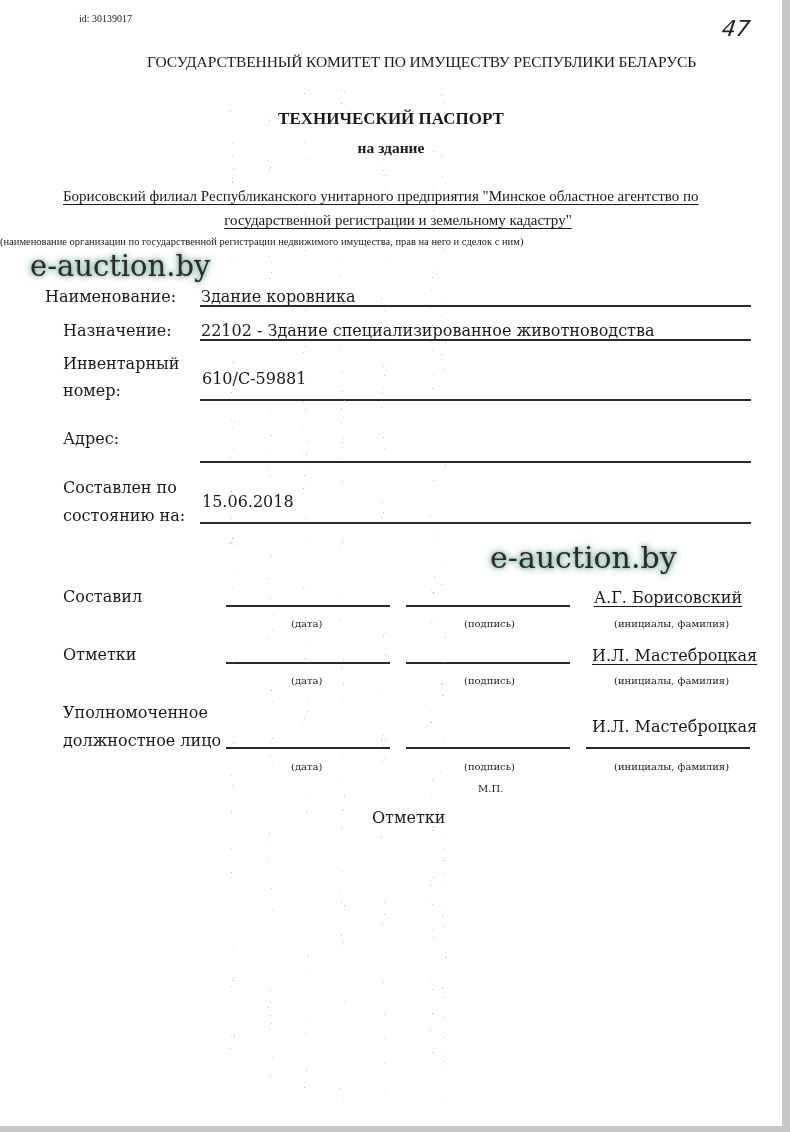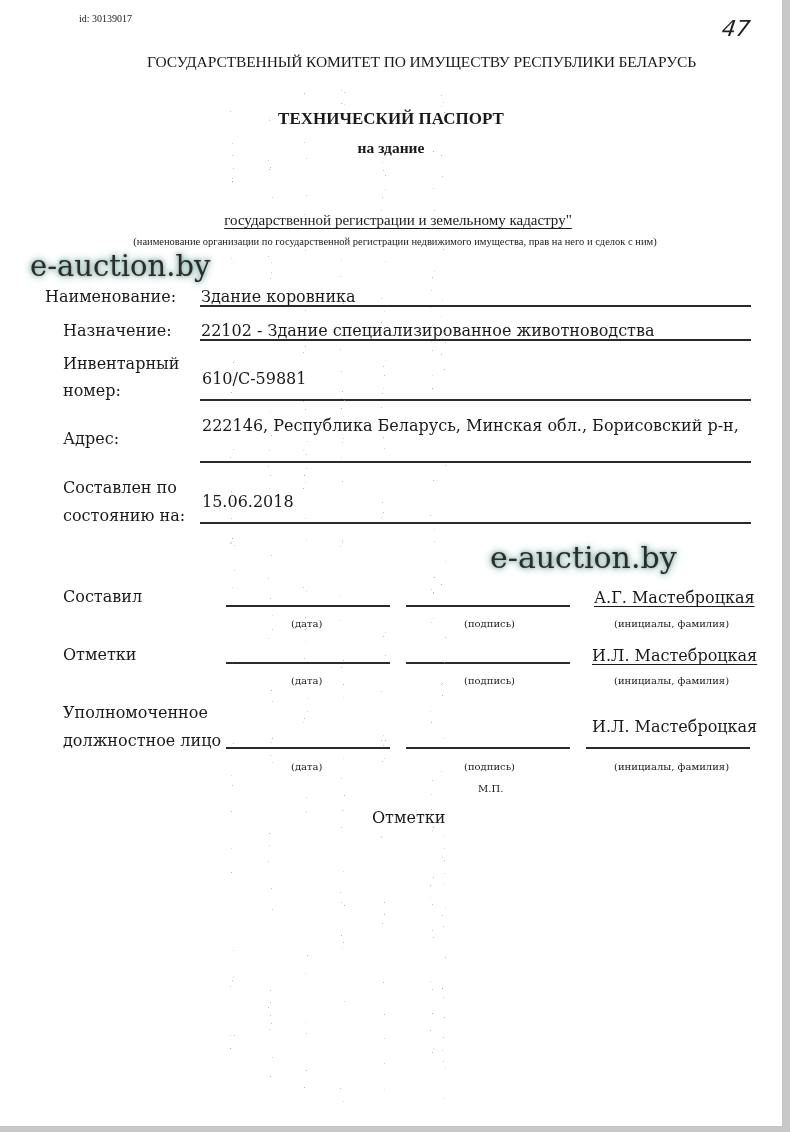--- a/index.html
+++ b/index.html
@@ -6,21 +6,21 @@
     body { width:790px; height:1132px; background:#c8c8c8; position:relative; overflow:hidden; font-family:"Liberation Serif", serif; color:#1a1a1a; }
     .page { position:absolute; left:0; top:0; width:782px; height:1126px; background:#fff; }
     .abs { position:absolute; white-space:nowrap; }
     .doc-id { left:79px; top:13px; font-size:10px; }
     .page-number { left:722px; top:16px; font-size:22px; font-family:"DejaVu Sans", sans-serif; font-style:italic; transform:skewX(-8deg); color:#222; }
     .committee { left:117px; top:53px; font-size:15.5px; letter-spacing:-0.1px;margin-left:30px; }
     .title { left:0; width:782px; text-align:center; top:109px; font-size:17px; font-weight:bold; }
     .subtitle { left:0; width:782px; text-align:center; top:139px; font-size:15.5px; font-weight:bold; }
     .org1 { left:63px; top:188px; font-size:15px; text-decoration:underline; text-underline-offset:3px; }
     .org2 { left:0; width:796px; text-align:center; top:212px; font-size:15px; text-decoration:underline; text-underline-offset:3px; }
-    .org-caption { left:0; width:790px; text-align:center; top:236px; font-size:10.5px; }
+    .org-caption { left:0; width:790px; text-align:left; top:236px; font-size:10.5px; }
     .wm { font-family:"DejaVu Serif", serif; color:#2b2b2b; text-shadow:0 0 6px #7fa8a0, 0 0 10px #a8c8c0, 0 0 3px #9fc0b8; }
     .wm1 { left:30px; top:249px; font-size:29px; }
     .wm2 { left:490px; top:540px; font-size:30px; }
     .label { font-size:16px; font-family:"DejaVu Serif", serif; color:#1a1a1a; }
     .value { font-size:16px; font-family:"DejaVu Serif", serif; }
     .line { position:absolute; height:1.6px; background:#2a2a2a; }
     .caption { font-size:10px; font-family:"DejaVu Serif", serif; }
     .speck { position:absolute; width:1px; height:1px; background:#999; }
   </style>
 </head>
@@ -28,53 +28,53 @@
 
 <div class="page">
 
   <div class="abs doc-id">id: 30139017</div>
   <div class="abs page-number">47</div>
 
   <div class="abs committee">ГОСУДАРСТВЕННЫЙ КОМИТЕТ ПО ИМУЩЕСТВУ РЕСПУБЛИКИ БЕЛАРУСЬ</div>
   <div class="abs subtitle">на здание</div>
   <div class="abs title">ТЕХНИЧЕСКИЙ ПАСПОРТ</div>
 
+  <div class="abs org1">Борисовский филиал Республиканского унитарного предприятия "Минское областное агентство по</div>
   <div class="abs org2">государственной регистрации и земельному кадастру"</div>
   <div class="abs org-caption">(наименование организации по государственной регистрации недвижимого имущества, прав на него и сделок с ним)</div>
 
   <div class="abs wm wm1">e-auction.by</div>
 
   <div class="abs label" style="left:45px;top:287px;">Наименование:</div>
   <div class="abs value" style="left:201px;top:287px;">Здание коровника</div>
   <div class="line" style="left:200px;top:305px;width:551px;"></div>
 
   <div class="abs label" style="left:63px;top:321px;">Назначение:</div>
   <div class="abs value" style="left:201px;top:321px;">22102 - Здание специализированное животноводства</div>
   <div class="line" style="left:200px;top:339px;width:551px;"></div>
 
   <div class="abs label" style="left:63px;top:354px;">Инвентарный</div>
   <div class="abs label" style="left:63px;top:381px;">номер:</div>
   <div class="abs value" style="left:202px;top:369px;">610/С-59881</div>
   <div class="line" style="left:200px;top:399px;width:551px;"></div>
 
   <div class="abs label" style="left:63px;top:429px;">Адрес:</div>
-  <div class="abs value" style="left:202px;top:416px;">222146, Республика Беларусь, Минская обл., Борисовский р-н,</div>
   <div class="line" style="left:200px;top:461px;width:551px;"></div>
 
   <div class="abs label" style="left:63px;top:478px;">Составлен по</div>
   <div class="abs label" style="left:63px;top:506px;">состоянию на:</div>
   <div class="abs value" style="left:202px;top:492px;">15.06.2018</div>
   <div class="line" style="left:200px;top:522px;width:551px;"></div>
 
   <div class="abs wm wm2">e-auction.by</div>
 
   <div class="abs label" style="left:63px;top:587px;">Составил</div>
   <div class="line" style="left:226px;top:605px;width:164px;"></div>
   <div class="line" style="left:406px;top:605px;width:164px;"></div>
-  <div class="abs value" style="left:594px;top:588px;text-decoration:underline;text-underline-offset:3px;">А.Г. Мастеброцкая</div>
+  <div class="abs value" style="left:594px;top:588px;text-decoration:underline;text-underline-offset:3px;">А.Г. Борисовский</div>
   <div class="abs caption" style="left:291px;top:618px;">(дата)</div>
   <div class="abs caption" style="left:464px;top:618px;">(подпись)</div>
   <div class="abs caption" style="left:614px;top:618px;">(инициалы, фамилия)</div>
 
   <div class="abs label" style="left:63px;top:645px;">Отметки</div>
   <div class="line" style="left:226px;top:662px;width:164px;"></div>
   <div class="line" style="left:406px;top:662px;width:164px;"></div>
   <div class="abs value" style="left:592px;top:646px;text-decoration:underline;text-underline-offset:3px;">И.Л. Мастеброцкая</div>
   <div class="abs caption" style="left:291px;top:675px;">(дата)</div>
   <div class="abs caption" style="left:464px;top:675px;">(подпись)</div>

